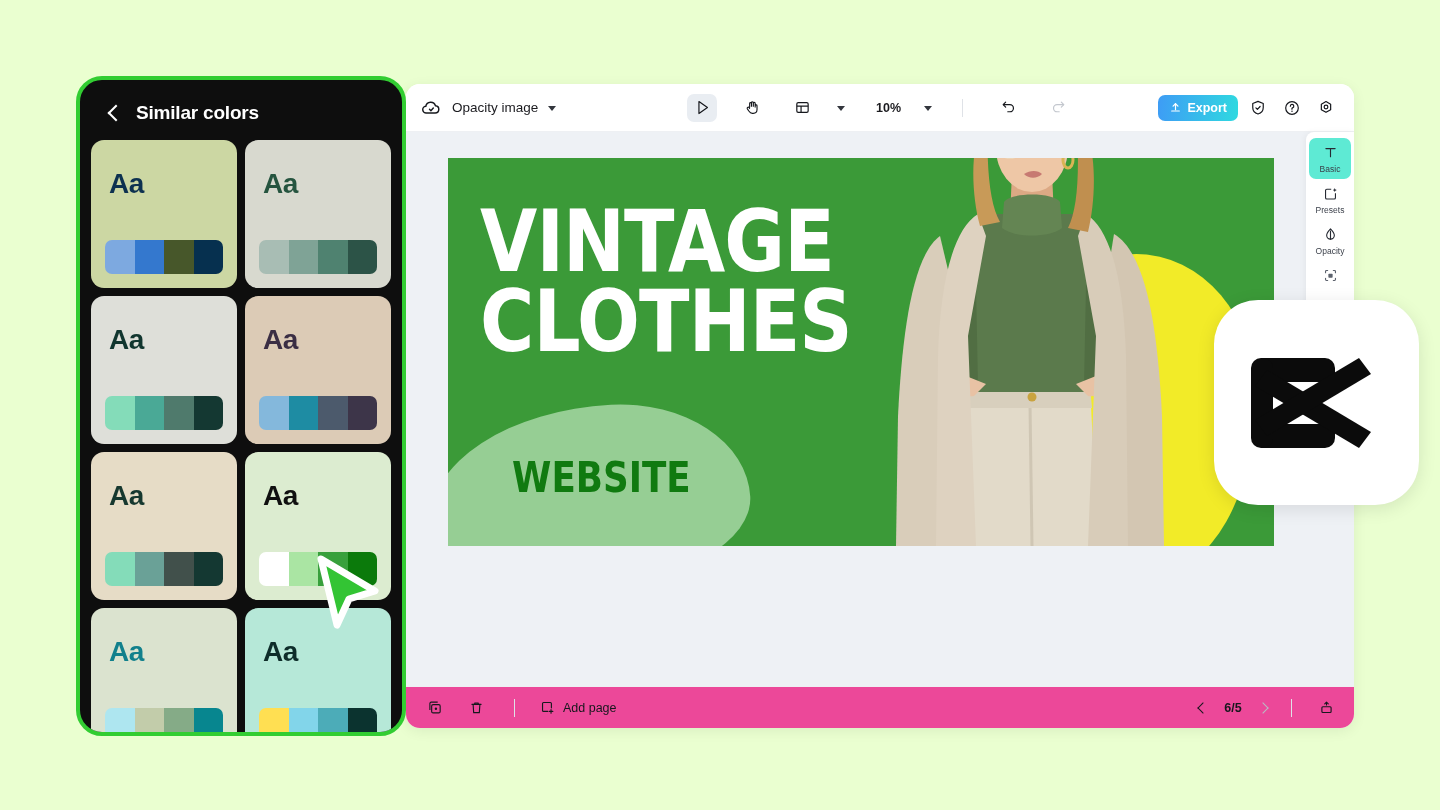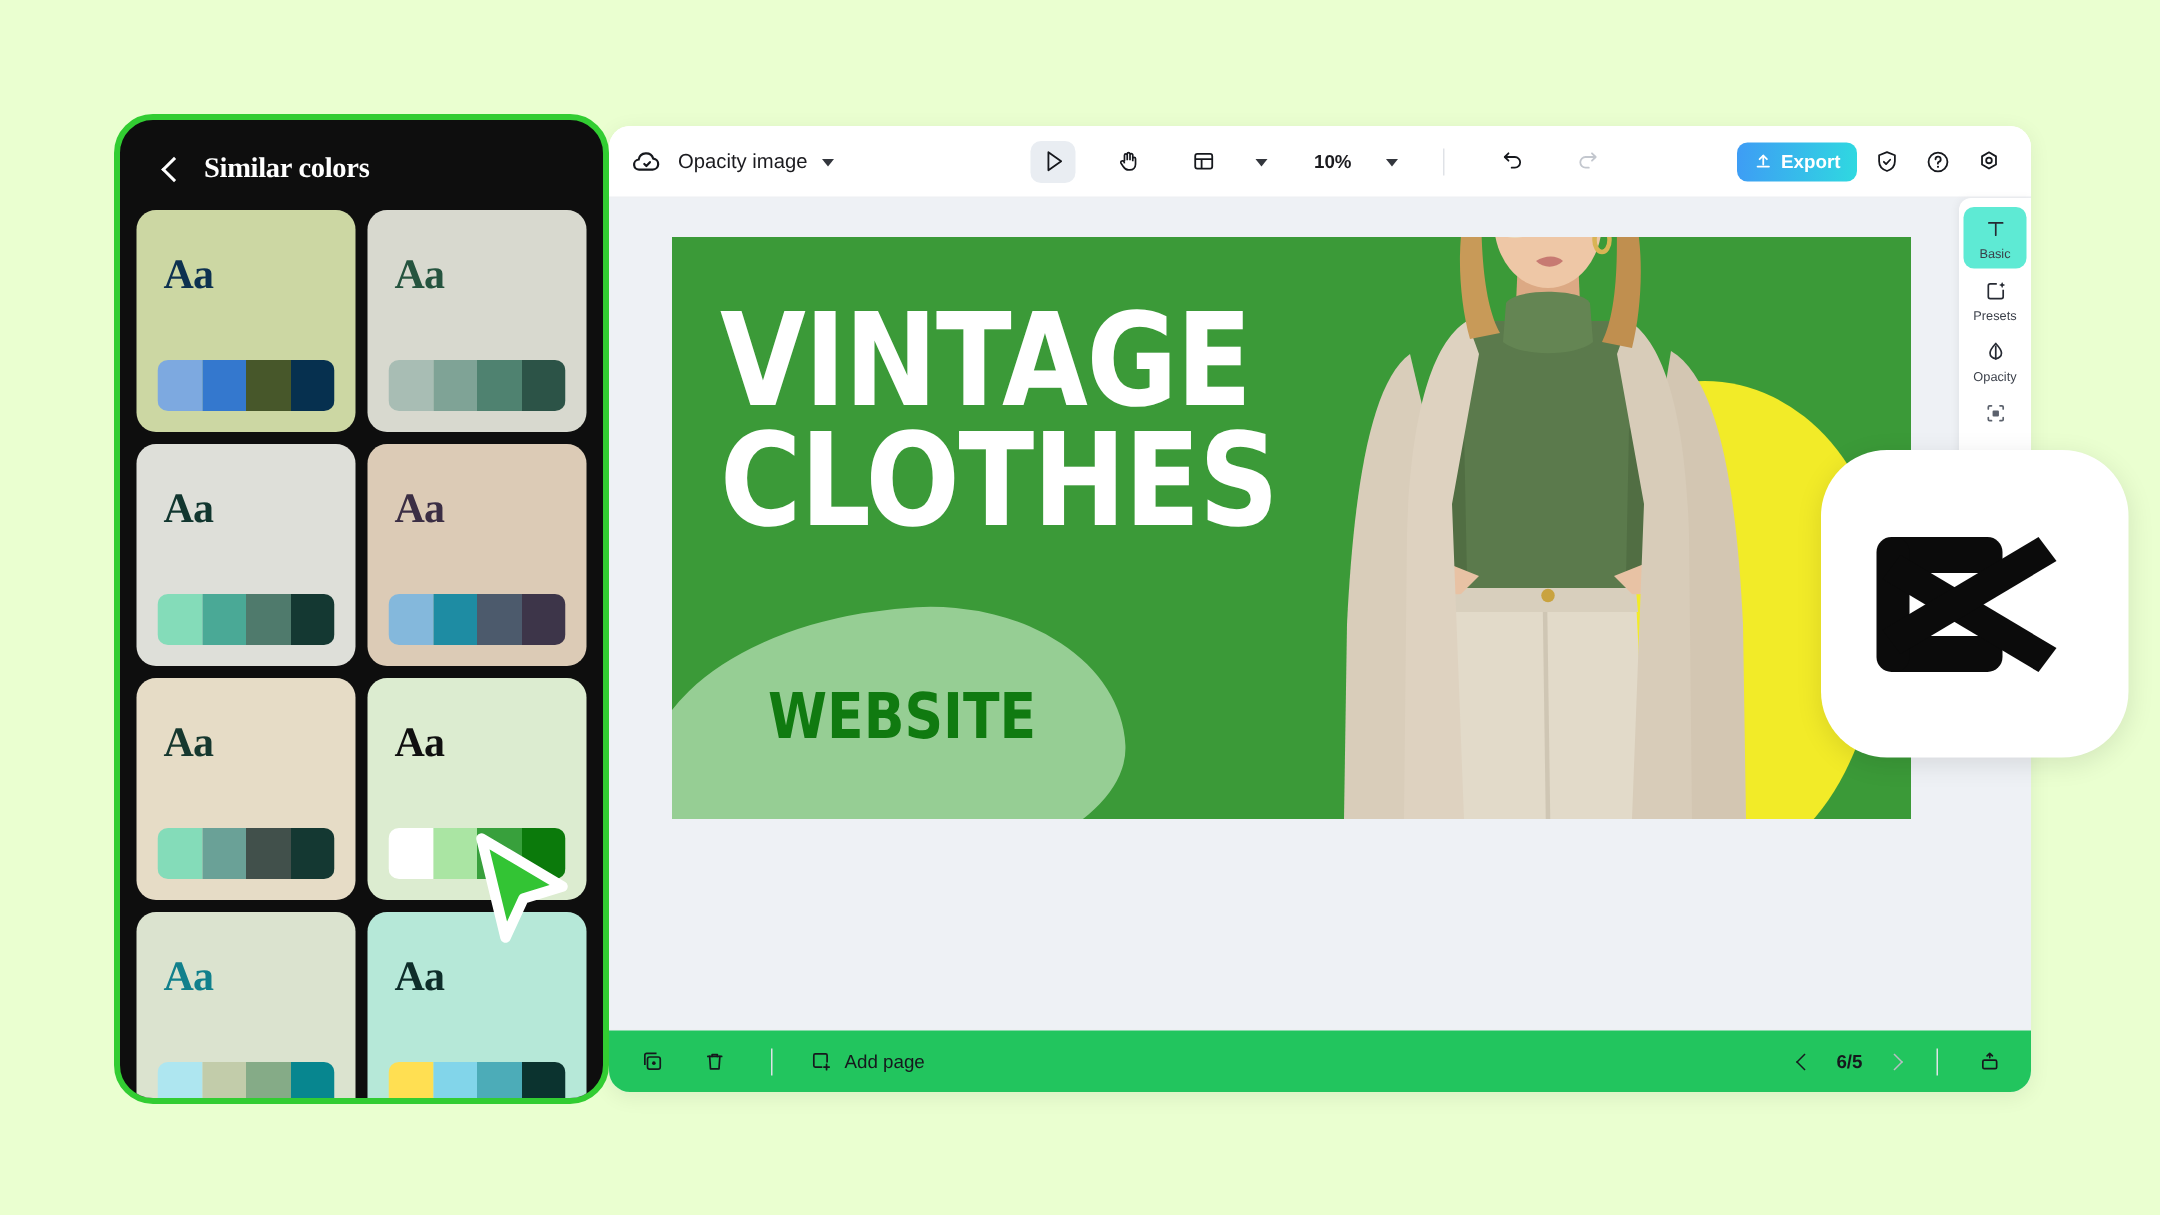--- a/index.html
+++ b/index.html
@@ -12,21 +12,20 @@
 
   
   #similar-colors-panel {
     position: absolute; left: 76px; top: 76px;
     width: 330px; height: 660px;
     background: #0e0e0e;
     border: 4px solid #32cd32;
     border-radius: 26px;
     overflow: hidden;
     z-index: 30;
-    font-family: Liberation Serif, serif;
   }
   #panel-header {
     display: flex; align-items: center; gap: 14px;
     padding: 22px 0 16px 26px;
   }
   #back-arrow { width: 16px; height: 16px; position: relative; cursor: pointer; flex: none; }
   #back-arrow::before {
     content: ""; position: absolute; left: 4px; top: 2px;
     width: 10px; height: 10px;
     border-left: 2.6px solid #fff; border-bottom: 2.6px solid #fff;
@@ -185,21 +184,21 @@
     width: 42px; padding: 6px 0 5px;
     display: flex; flex-direction: column; align-items: center; gap: 3px;
     border-radius: 7px; cursor: pointer; color: #262a33;
   }
   .rail-item.active { background: #5eead4; }
   .rail-label { font-size: 8.5px; color: #3a3f49; }
 
   
   #editor-bottombar {
     position: absolute; left: 0; right: 0; bottom: 0; height: 42px;
-    background: #22c55e; border-top: 1px solid #eef0f3;
+    background: #ec4899; border-top: 1px solid #eef0f3;
     display: flex; align-items: center; padding: 0 14px;
   }
   .bb-left { display: flex; align-items: center; gap: 14px; }
   #add-page-button {
     display: flex; align-items: center; gap: 7px;
     font-size: 12.5px; color: #16181d; font-weight: 500; cursor: pointer;
   }
   .bb-right { margin-left: auto; display: flex; align-items: center; gap: 10px; }
   #page-indicator { font-size: 12.5px; font-weight: bold; color: #16181d; min-width: 28px; text-align: center; }
   .nav-chevron { width: 14px; height: 14px; position: relative; cursor: pointer; }

